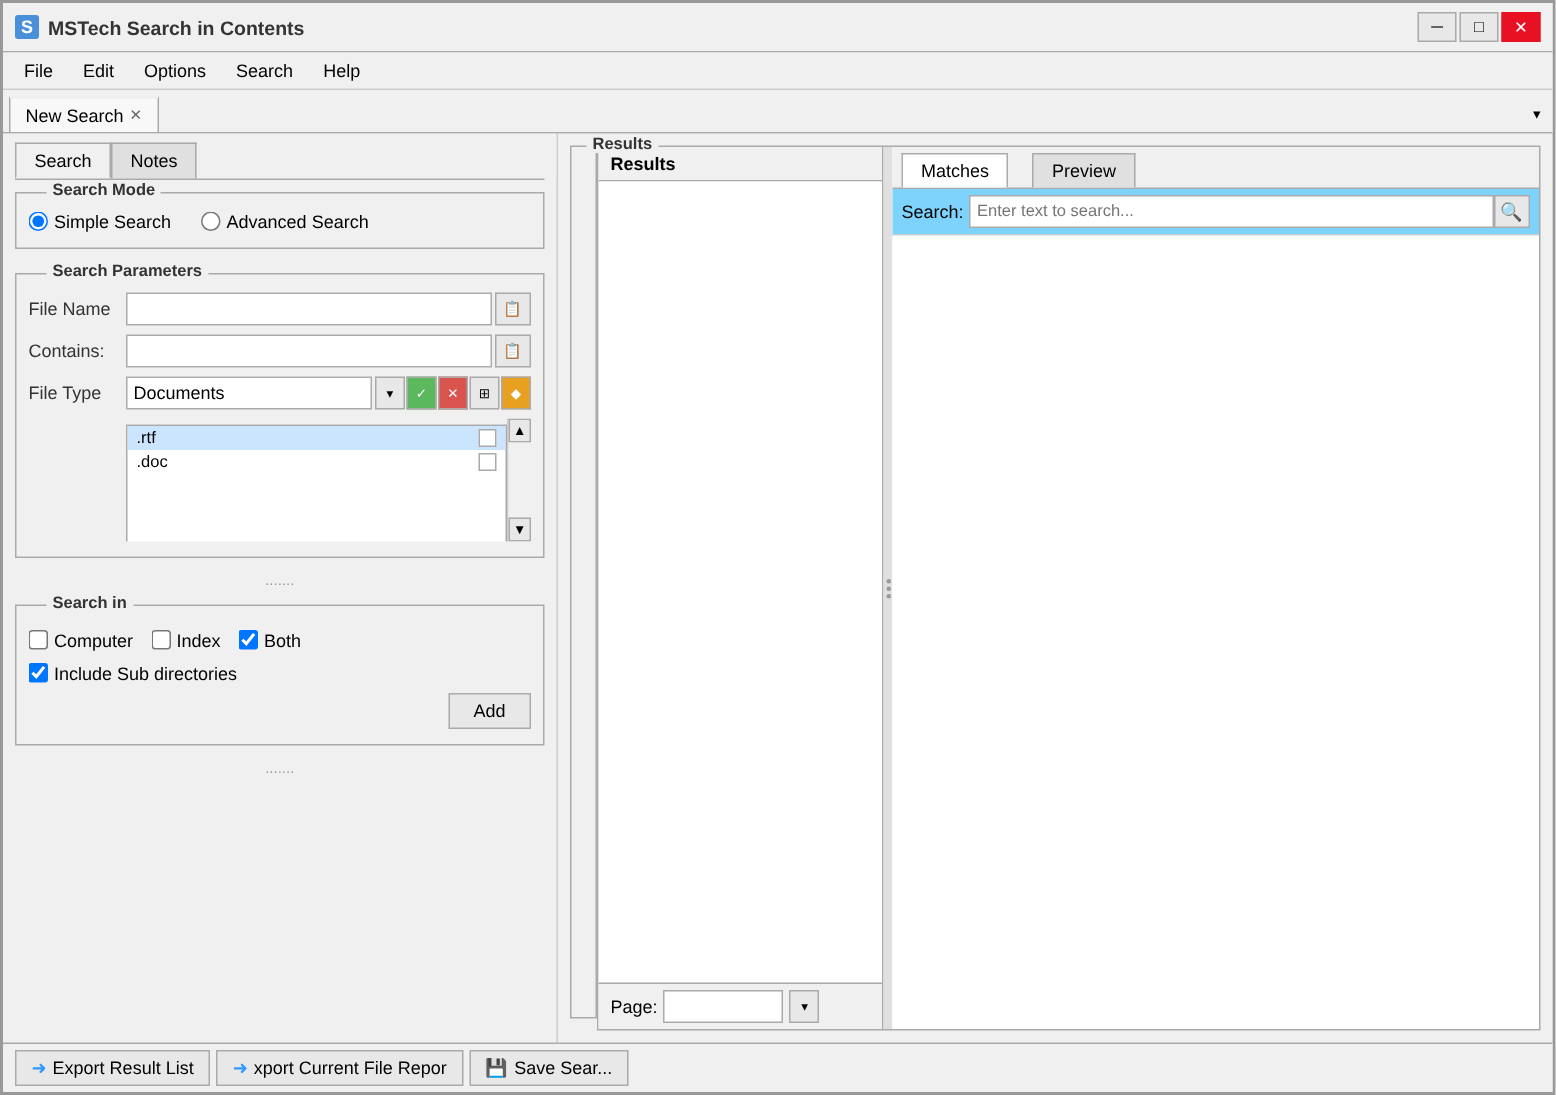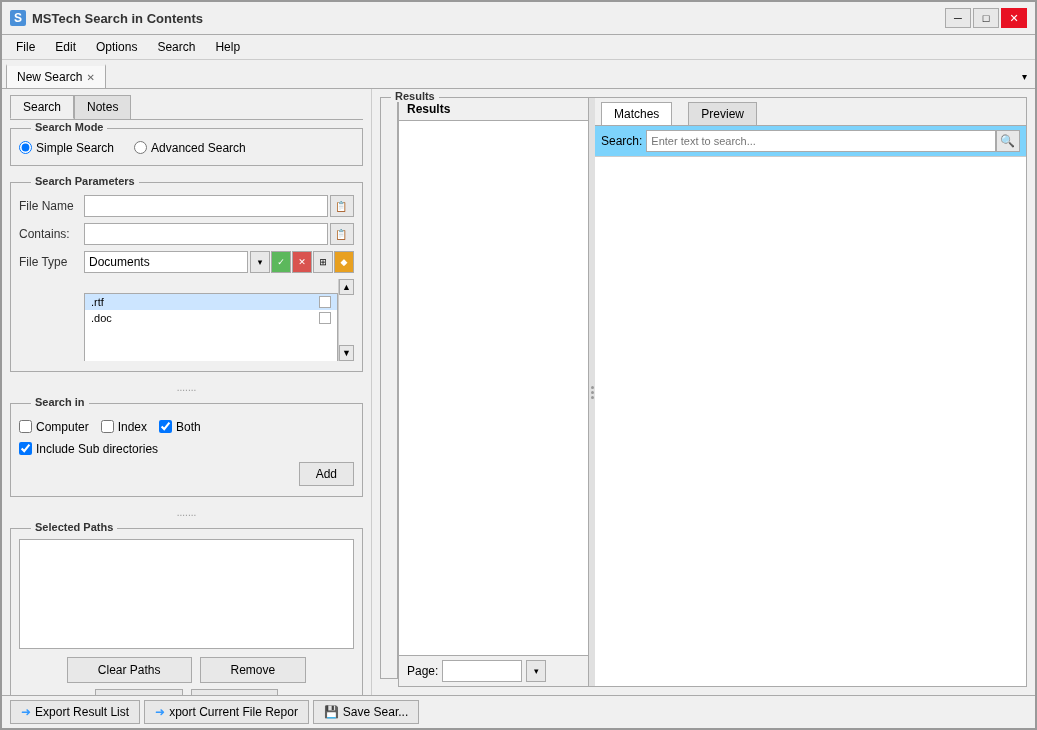--- a/index.html
+++ b/index.html
@@ -51,21 +51,21 @@
     .filetype-select { flex: 1; height: 22px; border: 1px solid #aaa; background: white; padding: 0 4px; font-size: 11px; display: flex; align-items: center; position: relative; }
     .filetype-controls { display: flex; gap: 1px; margin-left: 2px; }
     .filetype-btn { width: 20px; height: 22px; border: 1px solid #aaa; cursor: pointer; display: flex; align-items: center; justify-content: center; font-size: 9px; }
     .ft-down { background: #e8e8e8; }
     .ft-check { background: #5cb85c; color: white; }
     .ft-x { background: #d9534f; color: white; }
     .ft-grid { background: #e8e8e8; }
     .ft-diamond { background: #e8a020; color: white; }
 
     
-    .filetype-list { border: 1px solid #aaa; background: white; margin-top: 14px; overflow-y: auto; max-height: 80px; }
+    .filetype-list { border: 1px solid #aaa; background: white; margin-top: 4px; overflow-y: auto; max-height: 80px; }
     .filetype-list-item { display: flex; align-items: center; padding: 2px 6px; cursor: pointer; }
     .filetype-list-item.selected { background: #cce5ff; }
     .filetype-label { flex: 1; font-size: 11px; }
     .filetype-check { width: 12px; height: 12px; border: 1px solid #aaa; background: white; }
 
     
     .divider-dots { text-align: center; color: #999; font-size: 10px; padding: 2px 0; }
 
     
     .search-in-row { display: flex; gap: 12px; align-items: center; padding: 4px 0; flex-wrap: wrap; }
@@ -259,32 +259,20 @@
           <input type="checkbox" checked="" style="">
           <span>Include Sub directories</span>
         </label>
         <div class="add-btn-row">
           <button class="btn">Add</button>
         </div>
       </div>
 
       <div class="divider-dots">.......</div>
 
-      <div class="group" style="flex:1; margin-bottom:8px;">
-        <span class="group-title">Selected Paths</span>
-        <div class="paths-list" style="height:110px;"></div>
-        <div style="display:flex; gap:8px; margin-top:8px; justify-content:center;">
-          <button class="action-btn">Clear Paths</button>
-          <button class="action-btn">Remove</button>
-        </div>
-        <div style="display:flex; gap:8px; margin-top:6px; justify-content:center;">
-          <button class="action-btn">Start</button>
-          <button class="action-btn">Stop</button>
-        </div>
-      </div>
 
     </div>
 
     <div class="right-panel">
 
       <div class="results-group">
         <span class="results-group-title">Results</span>
       </div>
 
       <div class="results-main">

